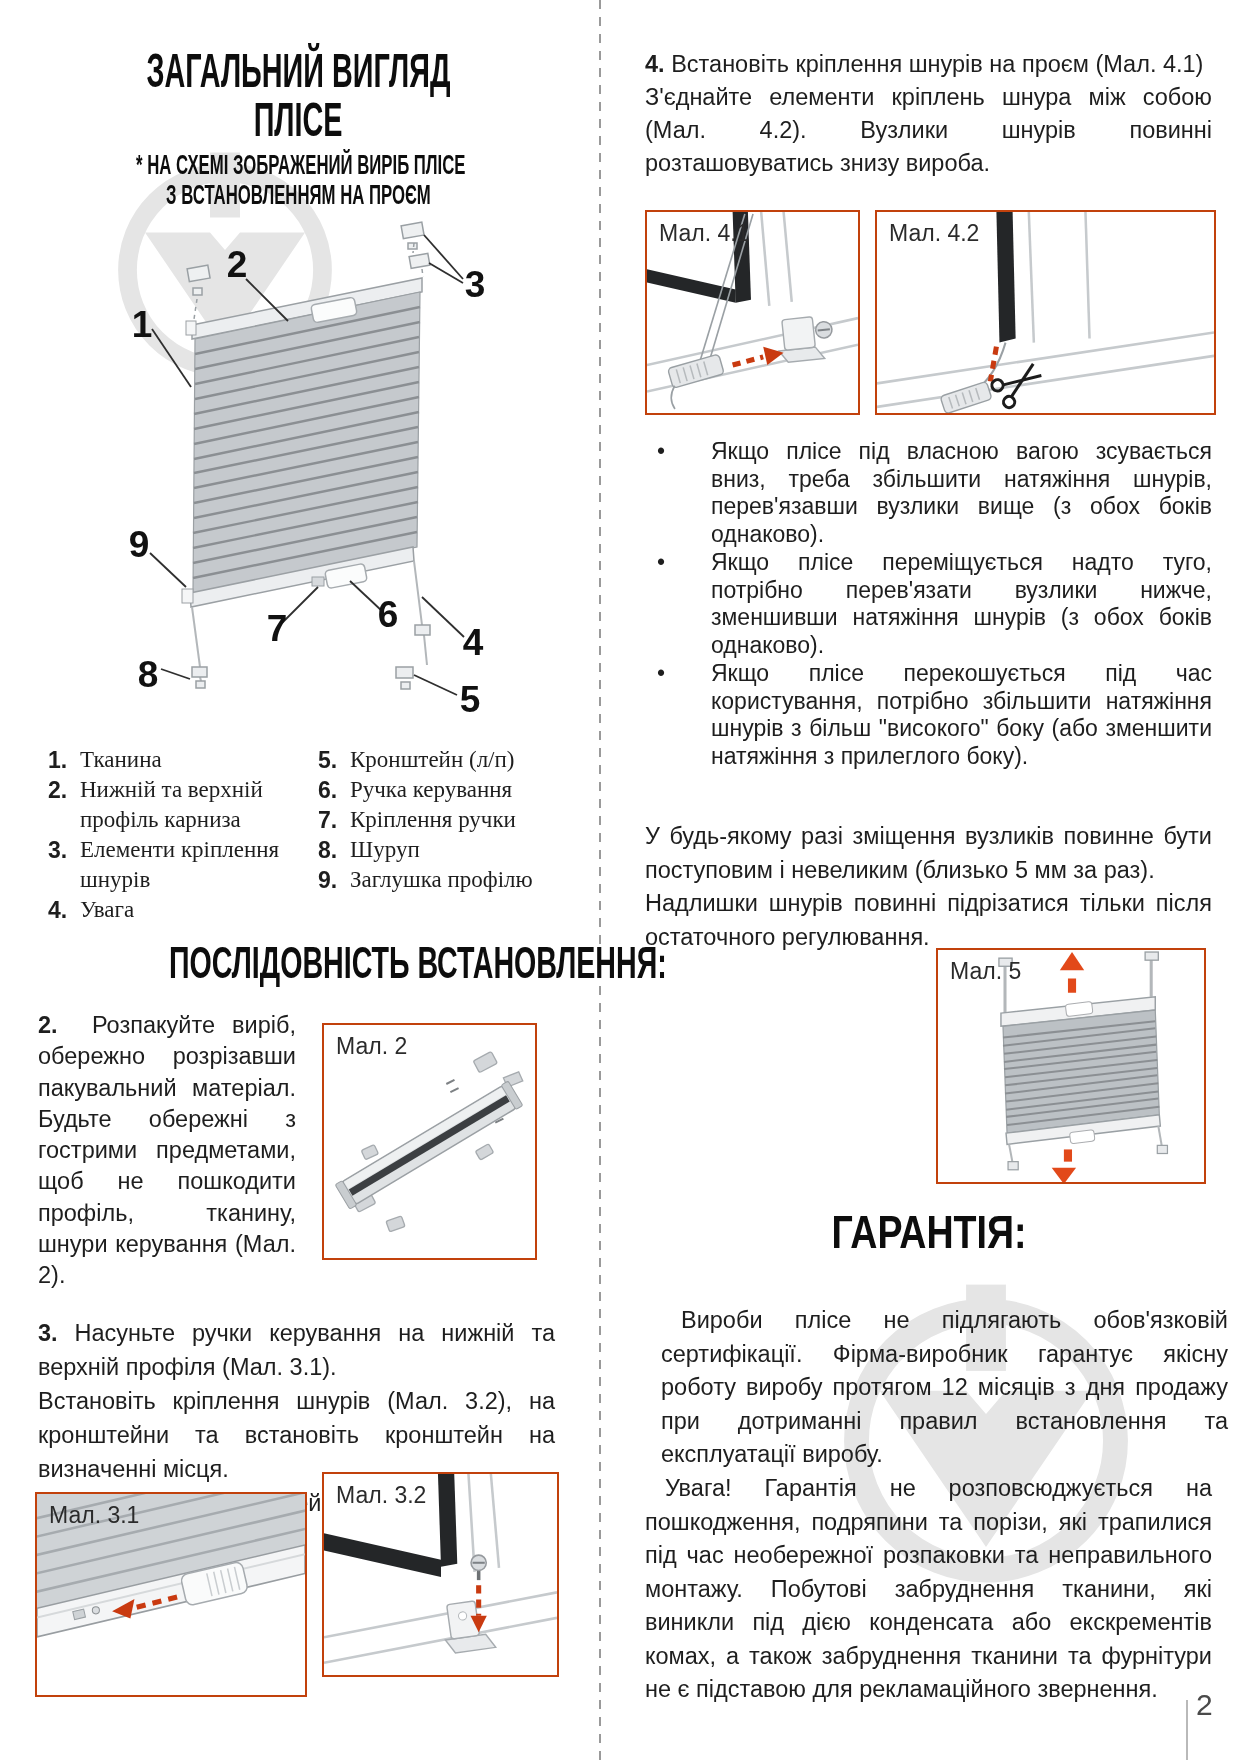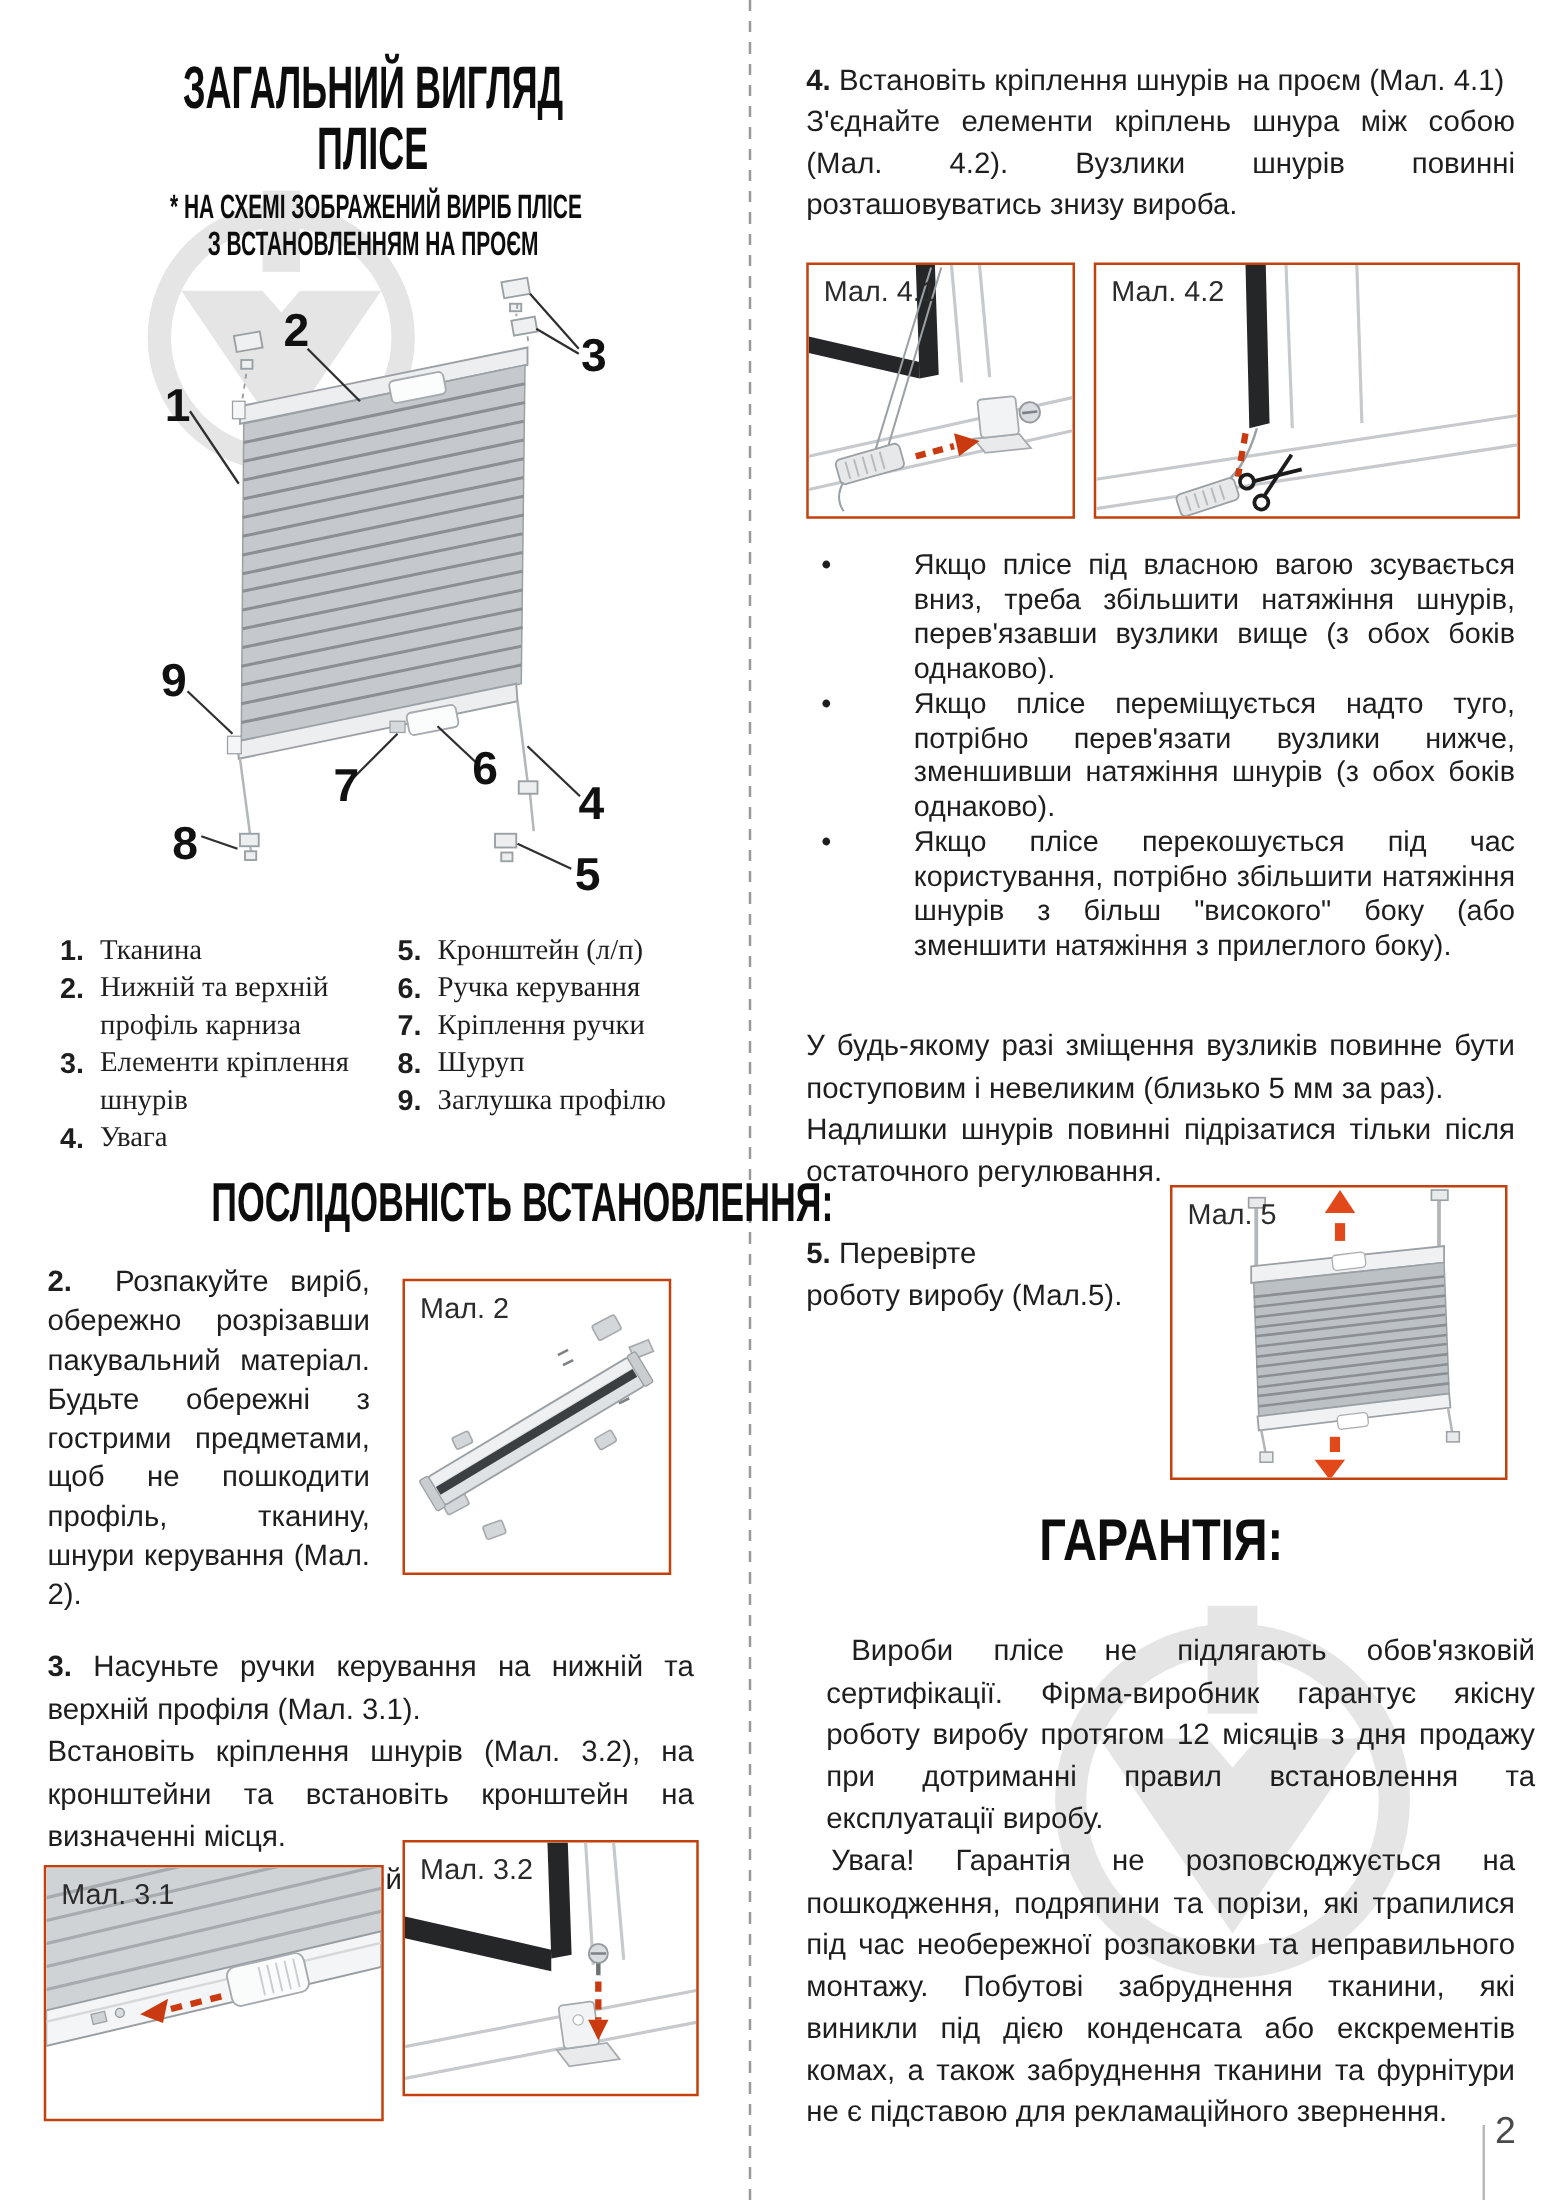--- a/index.html
+++ b/index.html
@@ -22,21 +22,21 @@
   .preline{white-space:pre-line;}
   .ind{text-indent:20px;}
   .figbox{position:absolute;border:2px solid #c2410c;background:#fff;}
   .figlabel{position:absolute;top:8px;left:12px;font-size:23px;color:#2b2b2b;z-index:3;}
   .figsvg{position:absolute;left:0;top:0;width:100%;height:100%;}
   .parts-item{display:flex;font-size:23px;line-height:30px;}
   .parts-num{width:32px;font-weight:700;flex:none;}
   .parts-label{flex:1;font-family:Liberation Serif, serif;}
   .brow{display:flex;margin:0 0 1px 0;}
   .bdot{width:54px;flex:none;font-size:23px;line-height:27.5px;padding-left:8px;}
-  .btxt{flex:1;font-size:23px;line-height:27.5px;text-align:justify;margin-left:20px;}
+  .btxt{flex:1;font-size:23px;line-height:27.5px;text-align:justify;}
   b{font-weight:700;}
   svg text.callout{font-family:"Liberation Sans",sans-serif;font-weight:700;font-size:37px;fill:#111;}
   .pagenum{font-size:30px;color:#4a4a4a;}
   .pageline{width:2px;background:#b9b9b9;}
 </style>
 </head>
 <body>
 
 <div class="page">
 
@@ -383,22 +383,20 @@
       </div>
     <div class="brow">
         <span class="bdot">•</span>
         <div class="btxt">Якщо плісе перекошується під час користування, потрібно збільшити натяжіння шнурів з більш "високого" боку (або зменшити натяжіння з прилеглого боку).</div>
       </div>
   </div>
 
   <p class="abs txt preline" style="left:645px;top:820px;width:567px;line-height:33.5px;margin:0">У будь-якому разі зміщення вузликів повинне бути поступовим і невеликим (близько 5 мм за раз).
 Надлишки шнурів повинні підрізатися тільки після остаточного регулювання.</p>
 
-  <p class="abs txt preline" style="left:645px;top:985px;width:280px;line-height:34px;margin:0;text-align:left"><b>5.</b> <span>Перевірте
-роботу виробу (Мал.5).</span></p>
 
   <div class="figbox" style="left:936px;top:948px;width:266px;height:232px">
     <svg class="figsvg" viewBox="0 0 262 228" preserveAspectRatio="none">
       <g stroke="#b3b7ba" stroke-width="3">
         <line x1="66" y1="14" x2="66" y2="62"></line>
         <line x1="210" y1="8" x2="210" y2="46"></line>
       </g>
       <g fill="#e8eaec" stroke="#9aa0a4" stroke-width="1.3">
         <rect x="60" y="8" width="13" height="8"></rect>
         <rect x="204" y="2" width="13" height="8"></rect>

